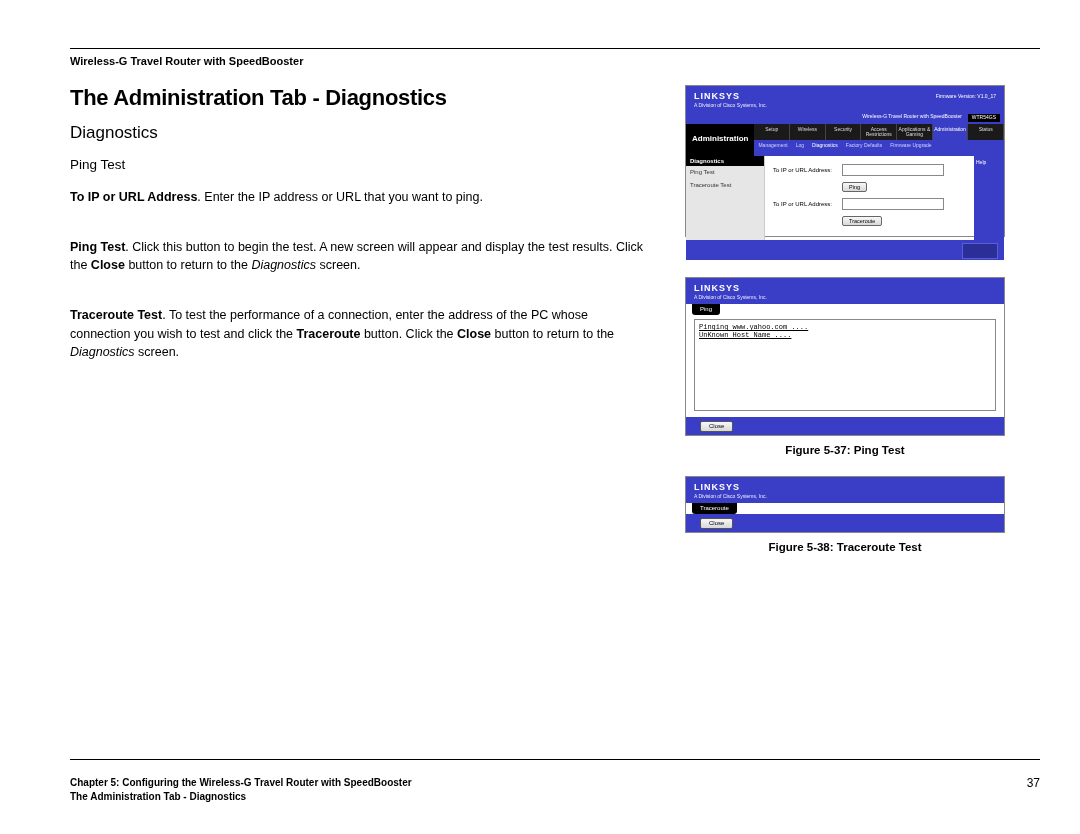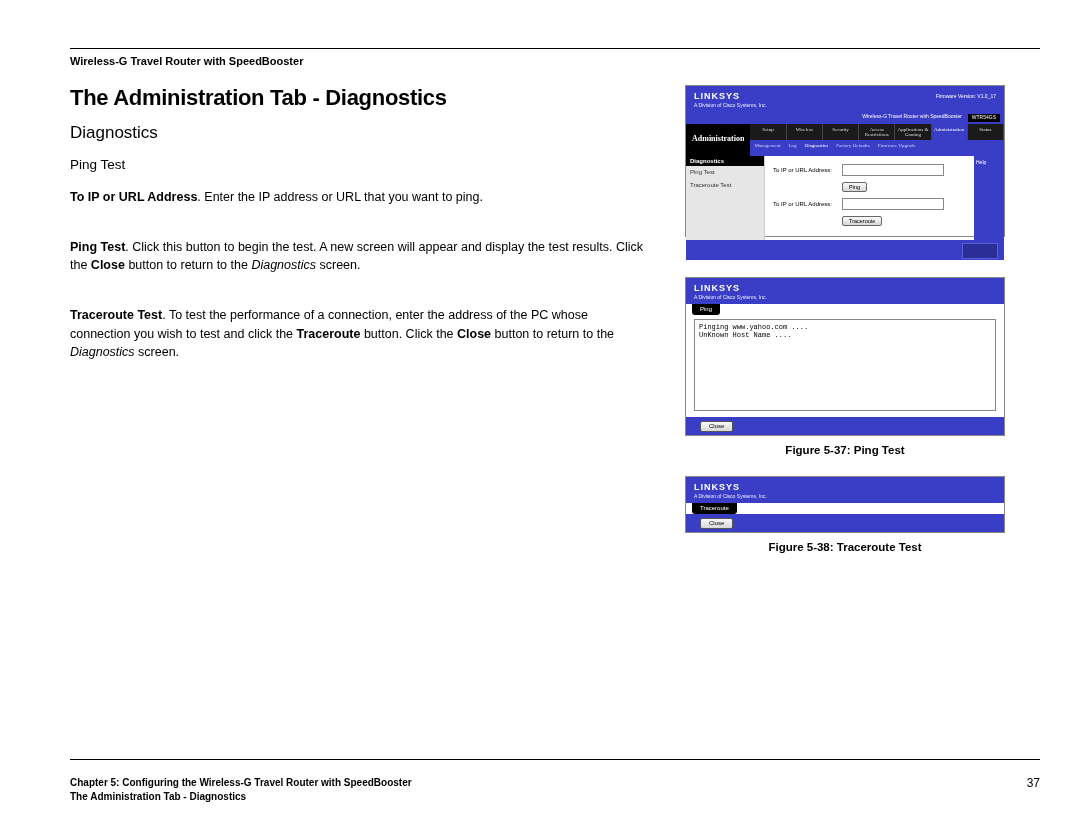--- a/index.html
+++ b/index.html
@@ -107,21 +107,20 @@
     font-size: 5px;
     margin-top: 2px;
   }
   .black-strip {
     background: #000;
     color: #fff;
     display: flex;
     align-items: stretch;
     font-size: 6px;
     height: 32px;
-    font-family: Liberation Serif, serif;
   }
   .black-strip .admin-label {
     background: #000;
     color: #fff;
     padding: 4px 6px;
     font-weight: bold;
     display:flex;
     align-items:center;
     font-size:8px;
   }
@@ -218,20 +217,21 @@
     top: 3px;
     width: 34px;
     height: 14px;
     background: #2a2e96;
     border: 1px solid #5a5ed6;
   }
 
   
   .pt-body {
     padding: 0;
+    text-decoration: underline;
   }
   .pt-pill {
     display:inline-block;
     background:#000;
     color:#fff;
     font-size:6px;
     padding:2px 8px;
     border-radius:0 0 3px 3px;
     margin-left:6px;
   }

